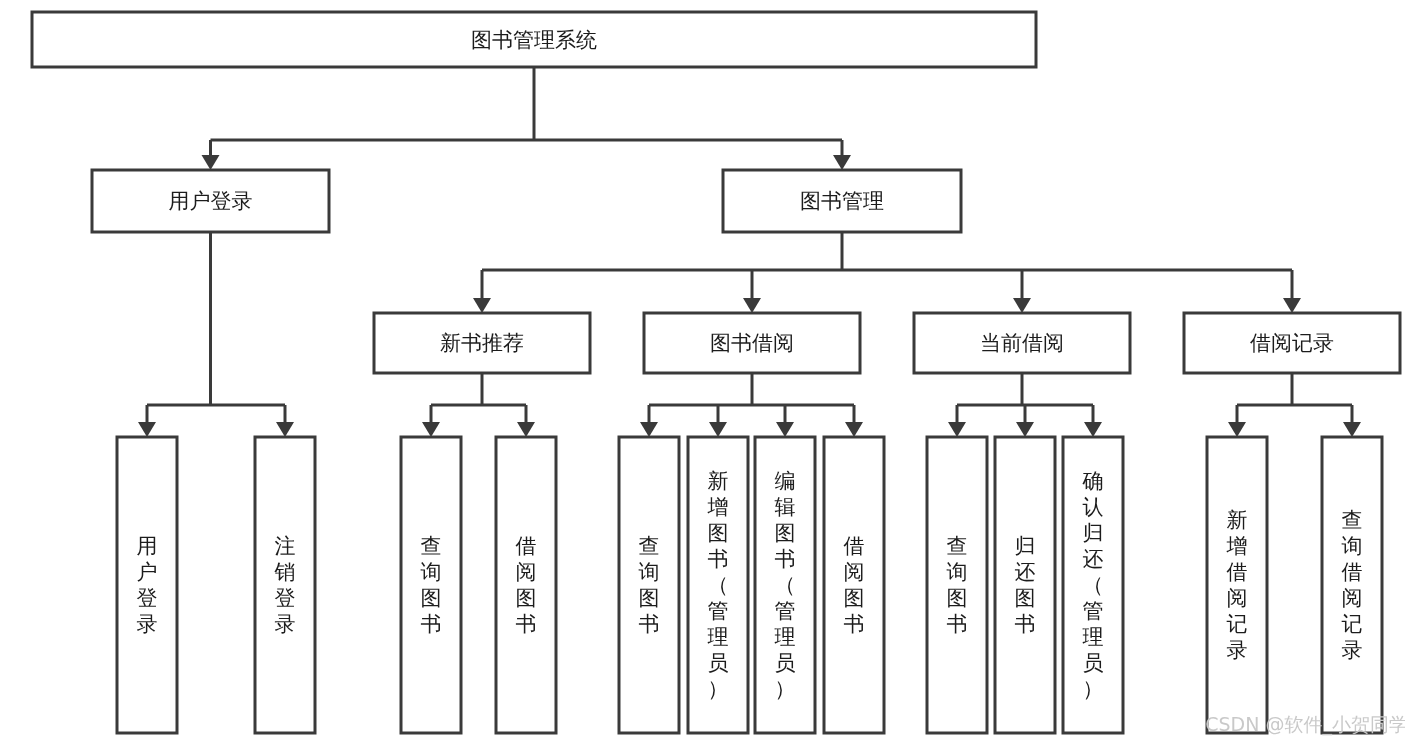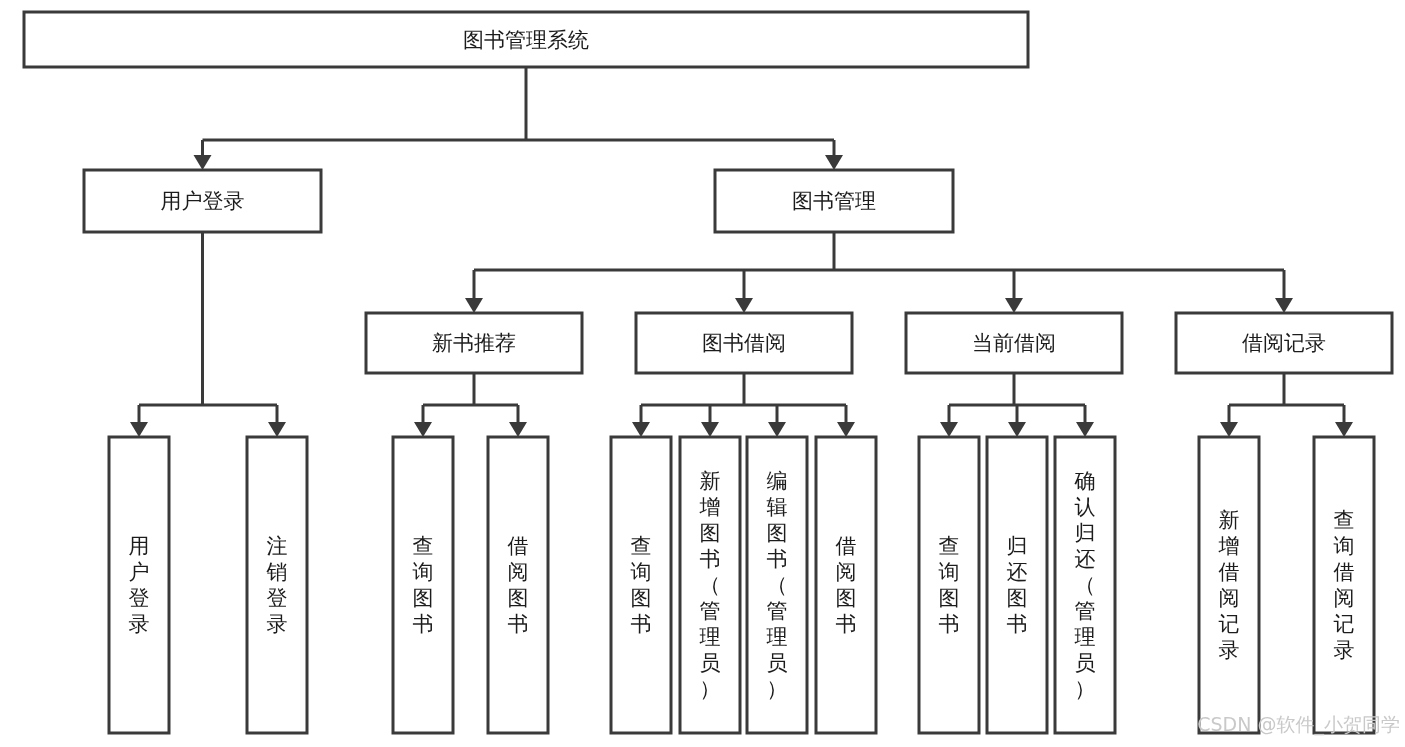--- a/index.html
+++ b/index.html
@@ -9,21 +9,21 @@
   }
   body {
     width: 1405px;
     height: 747px;
     font-family: "DejaVu Sans", "Liberation Sans", sans-serif;
     position: relative;
     overflow: hidden;
   }
   #diagram-root {
     position: absolute;
-    left: 4px; top: 0;
+    left: 12px; top: 0;
     width: 1119px;
     height: 747px;
   }
   svg.flow {
     display: block;
     width: 1405px;
     height: 747px;
     shape-rendering: geometricPrecision;
   }
   .node-rect {

